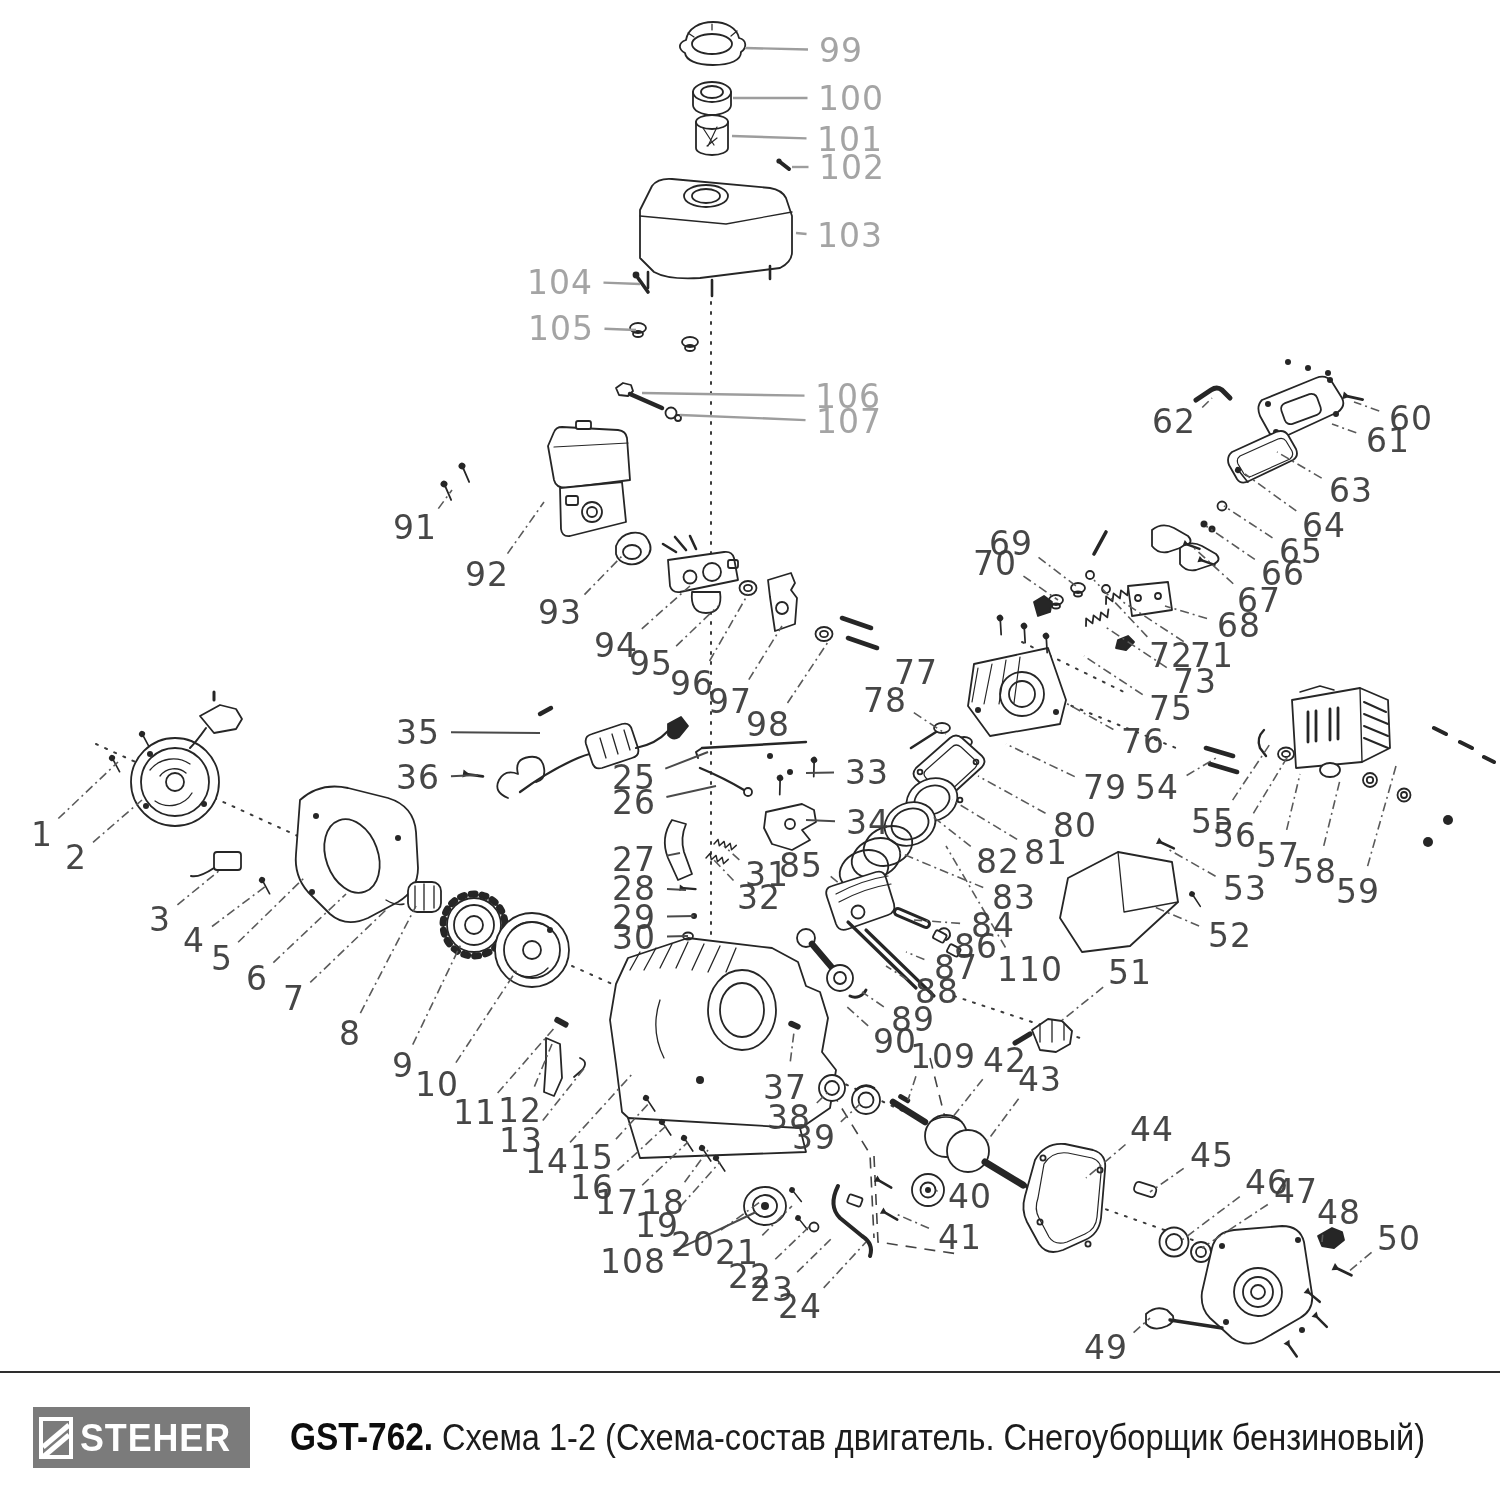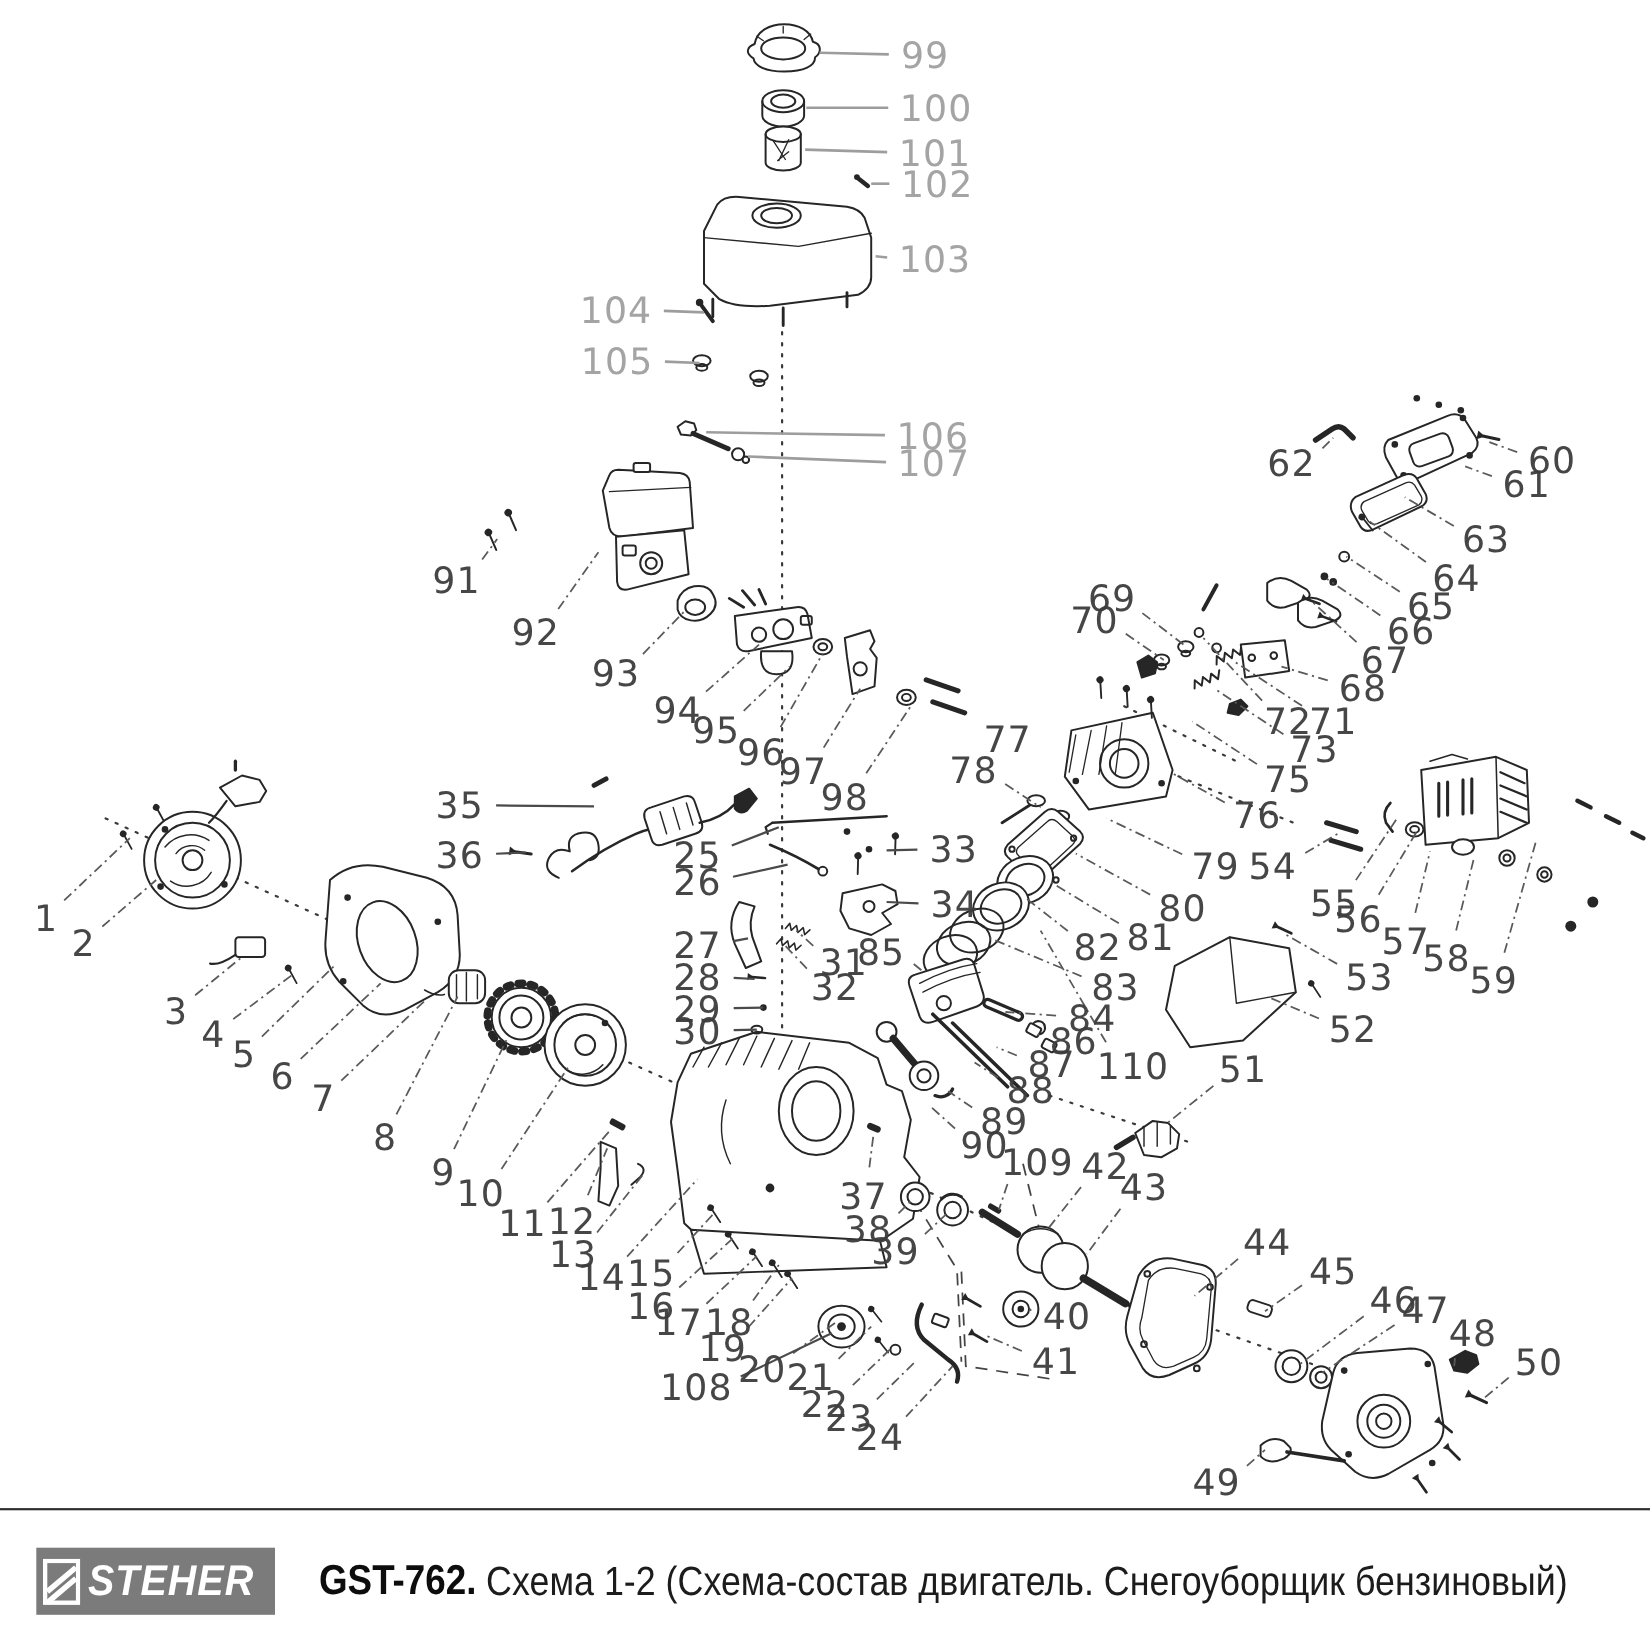--- a/index.html
+++ b/index.html
@@ -601,21 +601,21 @@
         <text x="849" y="433" text-anchor="middle" fill="#a0a0a0">107</text>
         <text x="633" y="1273" text-anchor="middle" fill="#3d3d3d">108</text>
         <text x="943" y="1068" text-anchor="middle" fill="#3d3d3d">109</text>
         <text x="1030" y="981" text-anchor="middle" fill="#3d3d3d">110</text>
       </g>
 </svg>
 </div>
 
 <div id="footer">
   <div class="rule"></div>
-  <div id="logo" style="background: rgb(123, 123, 123); font-style: italic;">
+  <div id="logo" style="background: rgb(123, 123, 123);">
     <svg width="34" height="42" viewBox="0 0 34 42">
       <rect x="2" y="2" width="30" height="38" fill="none" stroke="#fff" stroke-width="4"></rect>
       <line x1="4" y1="30" x2="30" y2="8" stroke="#fff" stroke-width="5"></line>
       <line x1="4" y1="40" x2="30" y2="18" stroke="#fff" stroke-width="5"></line>
     </svg>
     <span class="brand">STEHER</span>
   </div>
   <div id="title-row">
     <span class="model">GST-762.</span>
     <span class="schema">Схема 1-2 (Схема-состав двигатель. Снегоуборщик бензиновый)</span>

